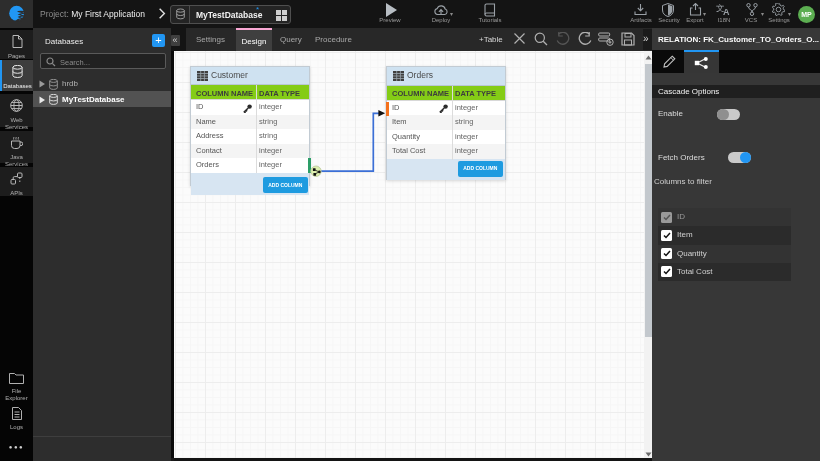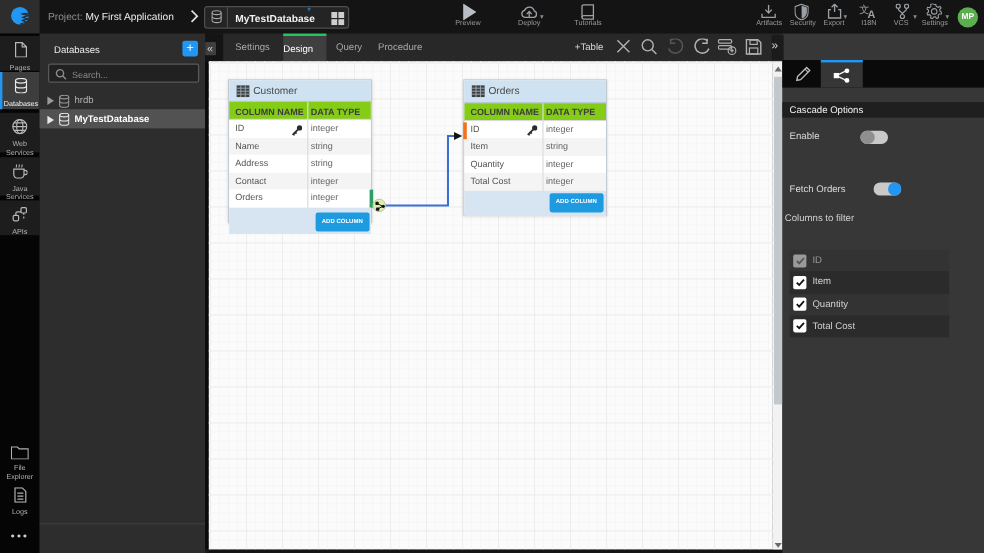--- a/index.html
+++ b/index.html
@@ -241,21 +241,21 @@
     </div>
 
     <div class="abs" style="left:0;top:408px;width:138px;height:1px;background:#3e3e3e;"></div>
   </div>
   <div id="vdivider"></div>
   <div id="tabbar">
     <div class="abs" style="left:-3px;top:0;width:15px;height:22.5px;background:#141414;"></div>
     <div class="abs" style="left:-3px;top:7px;width:9px;height:11px;background:#3f3f3f;border-radius:1px;"></div>
     <span class="abs" style="left:-1.5px;top:7px;font-size:9px;color:#d0d0d0;">«</span>
     <span class="abs" style="left:22px;top:7px;font-size:8px;color:#a8a8a8;">Settings</span>
-    <div class="abs" style="left:62px;top:0;width:36px;height:22.5px;background:#3f3f3f;border-top:2px solid #22c55e;">
+    <div class="abs" style="left:62px;top:0;width:36px;height:22.5px;background:#3f3f3f;border-top:2px solid #f9a8d4;text-align:center;">
       <span style="font-size:8px;color:#fff;line-height:19px;">Design</span>
     </div>
     <span class="abs" style="left:106px;top:7px;font-size:8px;color:#a8a8a8;">Query</span>
     <span class="abs" style="left:141px;top:7px;font-size:8px;color:#a8a8a8;">Procedure</span>
     <span class="abs" style="left:305px;top:7px;font-size:8px;color:#d8d8d8;">+Table</span>
 
     <svg class="abs" style="left:339px;top:4px;" width="13" height="13" viewBox="0 0 13 13">
         <path d="M1.5 1.5 L11.5 11.5 M11.5 1.5 L1.5 11.5" stroke="#b0b0b0" stroke-width="1.2"></path>
       </svg>
 
@@ -392,20 +392,23 @@
     <div class="abs" style="left:0.5px;top:13px;width:7px;height:273px;background:#c3c8cd;"></div>
     <svg class="abs" style="left:1px;top:401px;" width="7" height="5" viewBox="0 0 7 5">
         <path d="M0.5 0.5 L3.5 4.5 L6.5 0.5 Z" fill="#6a6a6a"></path>
       </svg>
   </div>
   <div id="rightpanel">
 
     <div class="abs" style="left:-9px;top:1px;width:10px;height:21px;background:#1b1b1b;"></div>
     <span class="abs" style="left:-9px;top:4.5px;font-size:10px;color:#d6d6d6;">»</span>
 
+    <div class="abs" style="left:0;top:1px;width:168px;height:21px;background:#383838;">
+      <span class="abs" style="left:6px;top:6px;font-size:8px;font-weight:bold;color:#fafafa;white-space:nowrap;">RELATION: FK_Customer_TO_Orders_O...</span>
+    </div>
 
     <div class="abs" style="left:0;top:22px;width:168px;height:23px;background:#0a0a0a;">
       <svg class="abs" style="left:11px;top:5px;" width="13" height="13" viewBox="0 0 13 13">
         <path d="M9.2 1.2 L11.8 3.8 L4.2 11.4 L1 12 L1.6 8.8 Z" fill="none" stroke="#c0c0c0" stroke-width="1.1"></path>
         <path d="M7.8 2.6 L10.4 5.2" stroke="#c0c0c0" stroke-width="0.9"></path>
       </svg>
       <div class="abs" style="left:32px;top:0;width:35px;height:23px;background:#363636;border-top:2px solid #2196f3;">
         <svg class="abs" style="left:10px;top:4px;" width="15" height="14" viewBox="0 0 15 14">
           <path d="M3 7 L11 3 M3 7 L11 11" stroke="#f0f0f0" stroke-width="1.2"></path>
           <rect x="0.8" y="4.8" width="4.4" height="4.4" fill="#fff"></rect>

